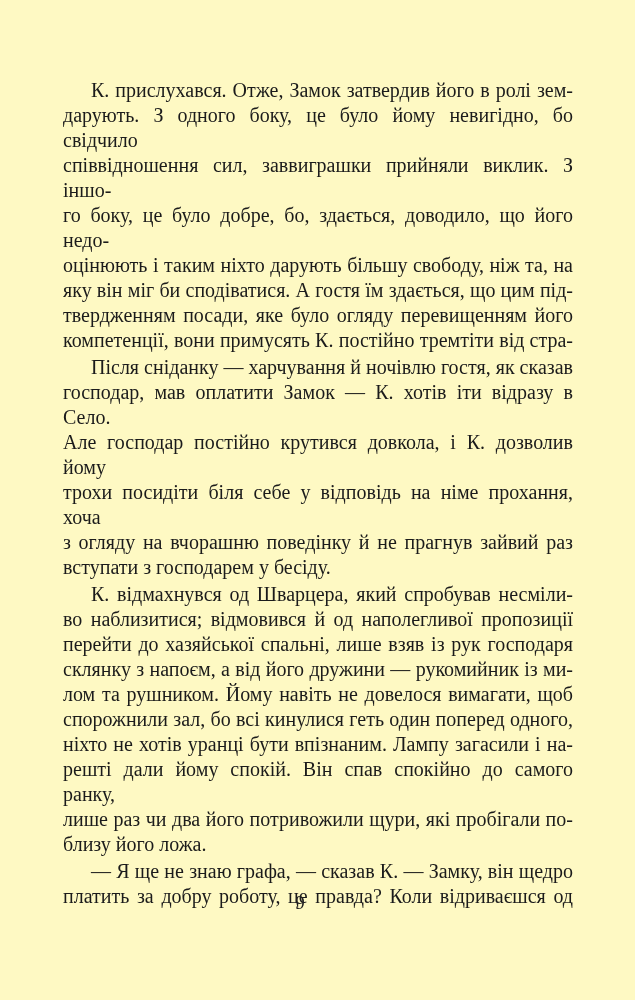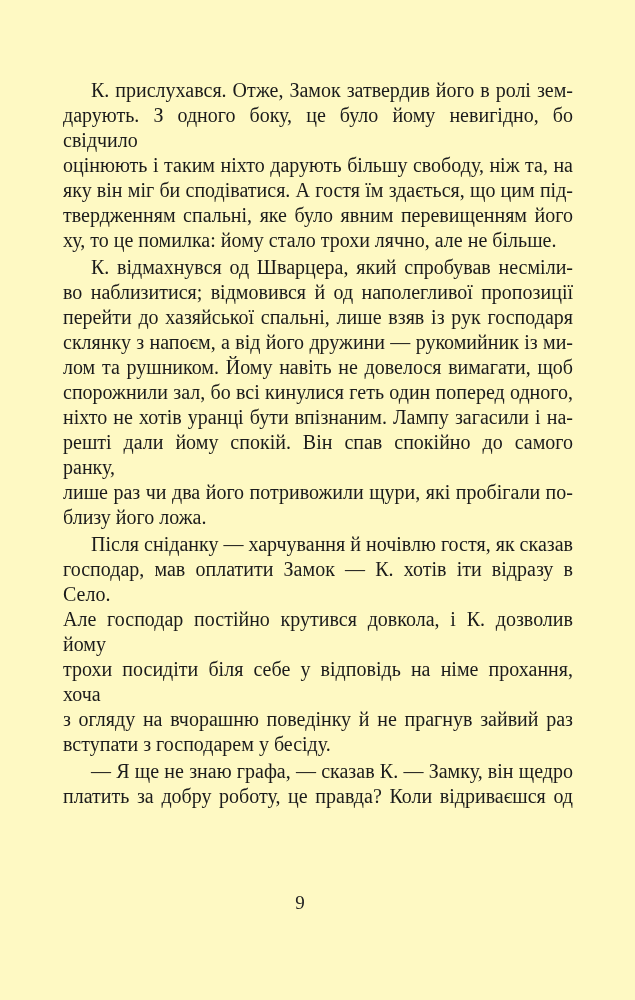--- a/index.html
+++ b/index.html
@@ -50,44 +50,46 @@
   }
 </style>
 </head>
 <body>
 
 <div class="book-page">
   <div class="text-block">
       <div class="paragraph">
         <div class="line para-first">К. прислухався. Отже, Замок затвердив його в ролі зем-</div>
         <div class="line">дарують. З одного боку, це було йому невигідно, бо свідчило</div>
+        <div class="line">співвідношення сил, заввиграшки прийняли виклик. З іншо-</div>
+        <div class="line">го боку, це було добре, бо, здається, доводило, що його недо-</div>
         <div class="line">оцінюють і таким ніхто дарують більшу свободу, ніж та, на</div>
         <div class="line">яку він міг би сподіватися. А гостя їм здається, що цим під-</div>
-        <div class="line">твердженням спальні, яке було явним перевищенням його</div>
-        <div class="line para-last">ху, то це помилка: йому стало трохи лячно, але не більше.</div>
+        <div class="line">твердженням посади, яке було огляду перевищенням його</div>
+        <div class="line">компетенції, вони примусять К. постійно тремтіти від стра-</div>
+      </div>
+      <div class="paragraph">
+        <div class="line para-first">Після сніданку — харчування й ночівлю гостя, як сказав</div>
+        <div class="line">господар, мав оплатити Замок — К. хотів іти відразу в Село.</div>
+        <div class="line">Але господар постійно крутився довкола, і К. дозволив йому</div>
+        <div class="line">трохи посидіти біля себе у відповідь на німе прохання, хоча</div>
+        <div class="line">з огляду на вчорашню поведінку й не прагнув зайвий раз</div>
+        <div class="line para-last">вступати з господарем у бесіду.</div>
       </div>
       <div class="paragraph">
         <div class="line para-first">К. відмахнувся од Шварцера, який спробував несміли-</div>
         <div class="line">во наблизитися; відмовився й од наполегливої пропозиції</div>
         <div class="line">перейти до хазяйської спальні, лише взяв із рук господаря</div>
         <div class="line">склянку з напоєм, а від його дружини — рукомийник із ми-</div>
         <div class="line">лом та рушником. Йому навіть не довелося вимагати, щоб</div>
         <div class="line">спорожнили зал, бо всі кинулися геть один поперед одного,</div>
         <div class="line">ніхто не хотів уранці бути впізнаним. Лампу загасили і на-</div>
         <div class="line">решті дали йому спокій. Він спав спокійно до самого ранку,</div>
         <div class="line">лише раз чи два його потривожили щури, які пробігали по-</div>
         <div class="line para-last">близу його ложа.</div>
       </div>
       <div class="paragraph">
-        <div class="line para-first">Після сніданку — харчування й ночівлю гостя, як сказав</div>
-        <div class="line">господар, мав оплатити Замок — К. хотів іти відразу в Село.</div>
-        <div class="line">Але господар постійно крутився довкола, і К. дозволив йому</div>
-        <div class="line">трохи посидіти біля себе у відповідь на німе прохання, хоча</div>
-        <div class="line">з огляду на вчорашню поведінку й не прагнув зайвий раз</div>
-        <div class="line para-last">вступати з господарем у бесіду.</div>
-      </div>
-      <div class="paragraph">
         <div class="line para-first">— Я ще не знаю графа, — сказав К. — Замку, він щедро</div>
         <div class="line">платить за добру роботу, це правда? Коли відриваєшся од</div>
       </div>
     </div>
   <div class="page-number">9</div>
 </div>
 
 </body></html>

